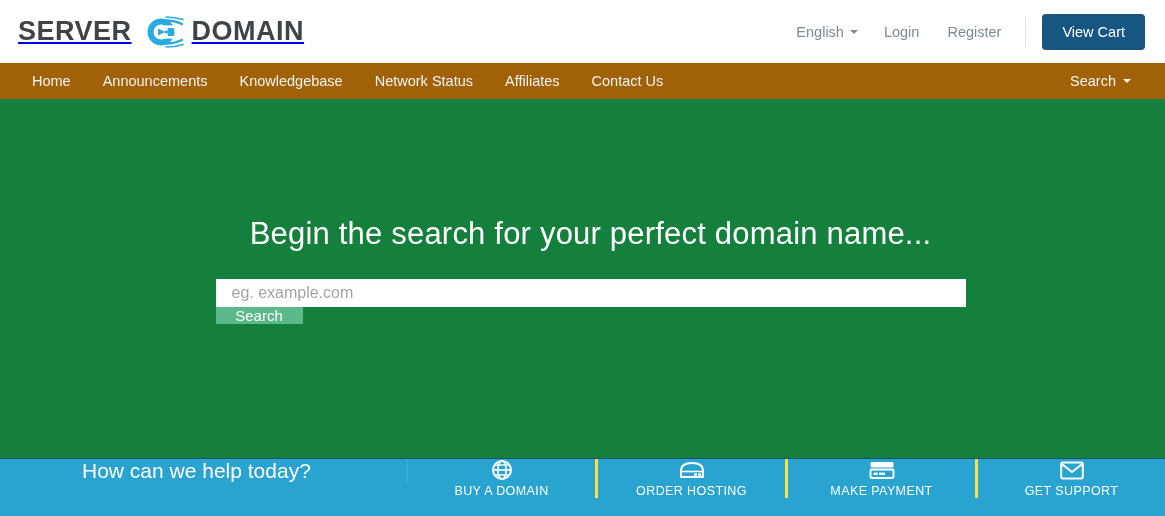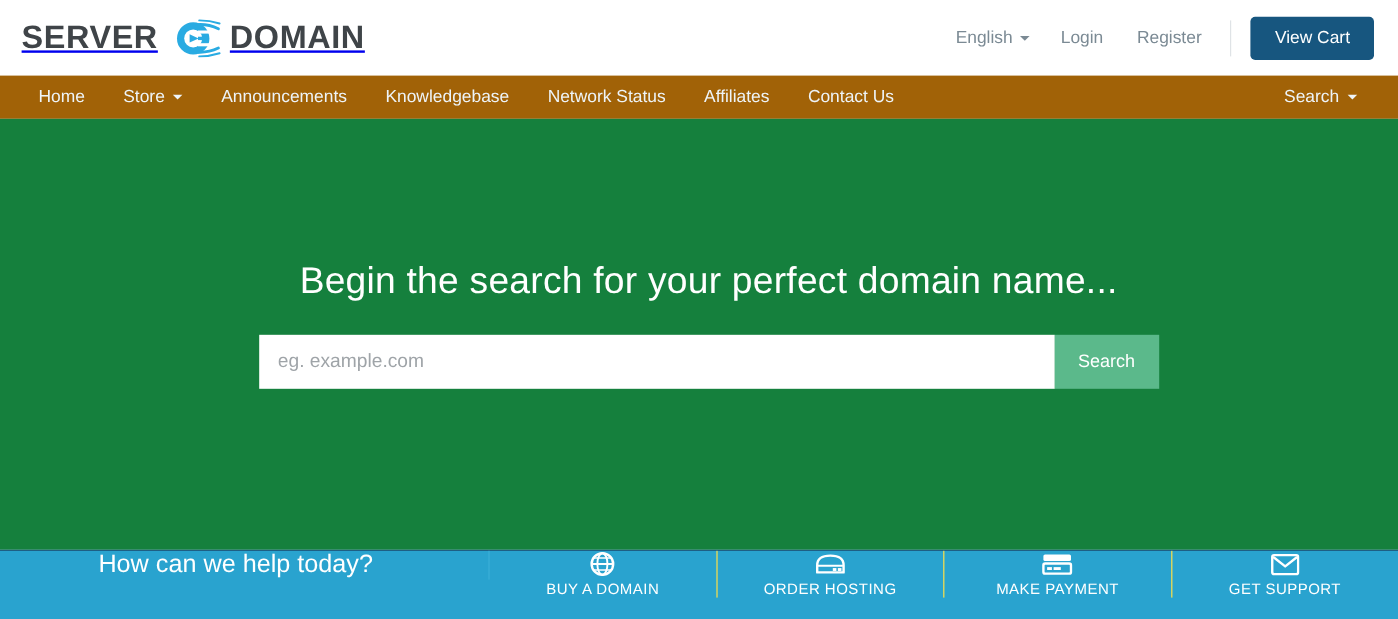--- a/index.html
+++ b/index.html
@@ -132,20 +132,21 @@
     font-weight: normal;
     margin-top: 117px;
     letter-spacing: 0.2px;
     white-space: nowrap;
   }
   .search-wrap {
     display: flex;
     width: 750px;
     height: 45px;
     margin-top: 27px;
+    flex-direction: column;
   }
   .search-input {
     flex: 1 1 auto;
     border: none;
     outline: none;
     background: #ffffff;
     font-size: 16px;
     color: #55585b;
     padding: 0 16px;
     font-family: "Liberation Sans", sans-serif;
@@ -186,21 +187,21 @@
   }
   .help-action {
     flex: 1 1 0;
     display: flex;
     flex-direction: column;
     align-items: center;
     justify-content: center;
     gap: 3px;
     color: #ffffff;
     cursor: pointer;
-    border-right: 1px solid #fde047;
+    border-right: 3px solid #fde047;
     text-decoration: none;
   }
   .help-action:last-child { border-right: none; }
   .help-action .ico { height: 22px; display: flex; align-items: center; }
   .help-action .lbl {
     font-size: 12.5px;
     letter-spacing: 0.4px;
     white-space: nowrap;
   }
 </style>
@@ -239,24 +240,20 @@
       <button class="cart-btn">View Cart</button>
     </div>
   </div>
 
   <div class="navbar">
     <div class="nav-left">
       <a class="nav-item first" href="#">
         <span>Home</span>
       </a>
       <a class="nav-item" href="#">
-        <span>Store</span>
-        <span class="caret"></span>
-      </a>
-      <a class="nav-item" href="#">
         <span>Announcements</span>
       </a>
       <a class="nav-item" href="#">
         <span>Knowledgebase</span>
       </a>
       <a class="nav-item" href="#">
         <span>Network Status</span>
       </a>
       <a class="nav-item" href="#">
         <span>Affiliates</span>

